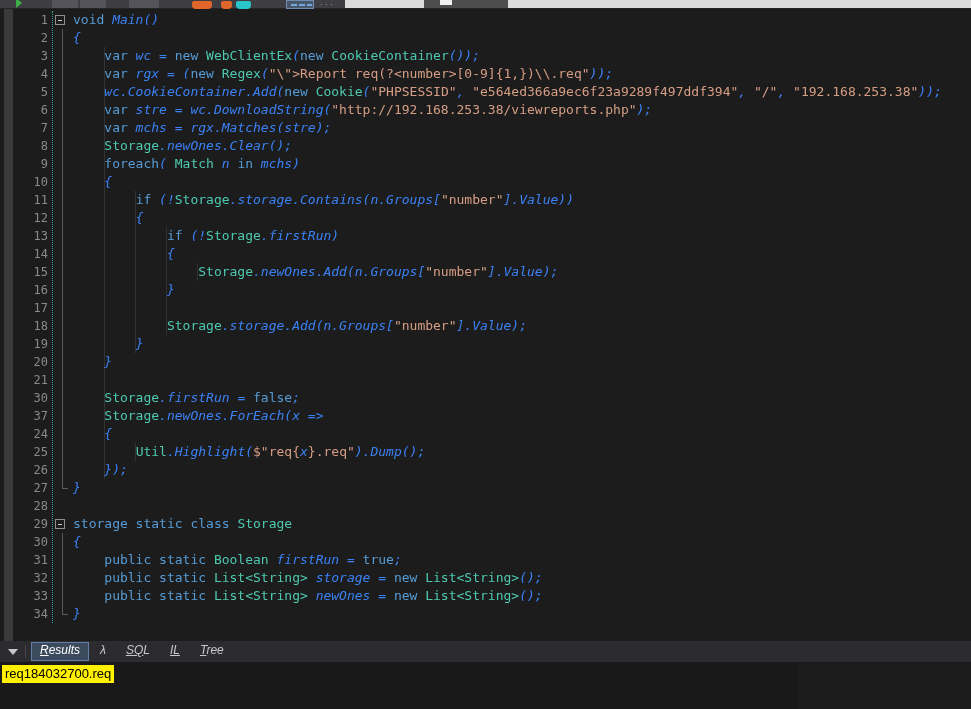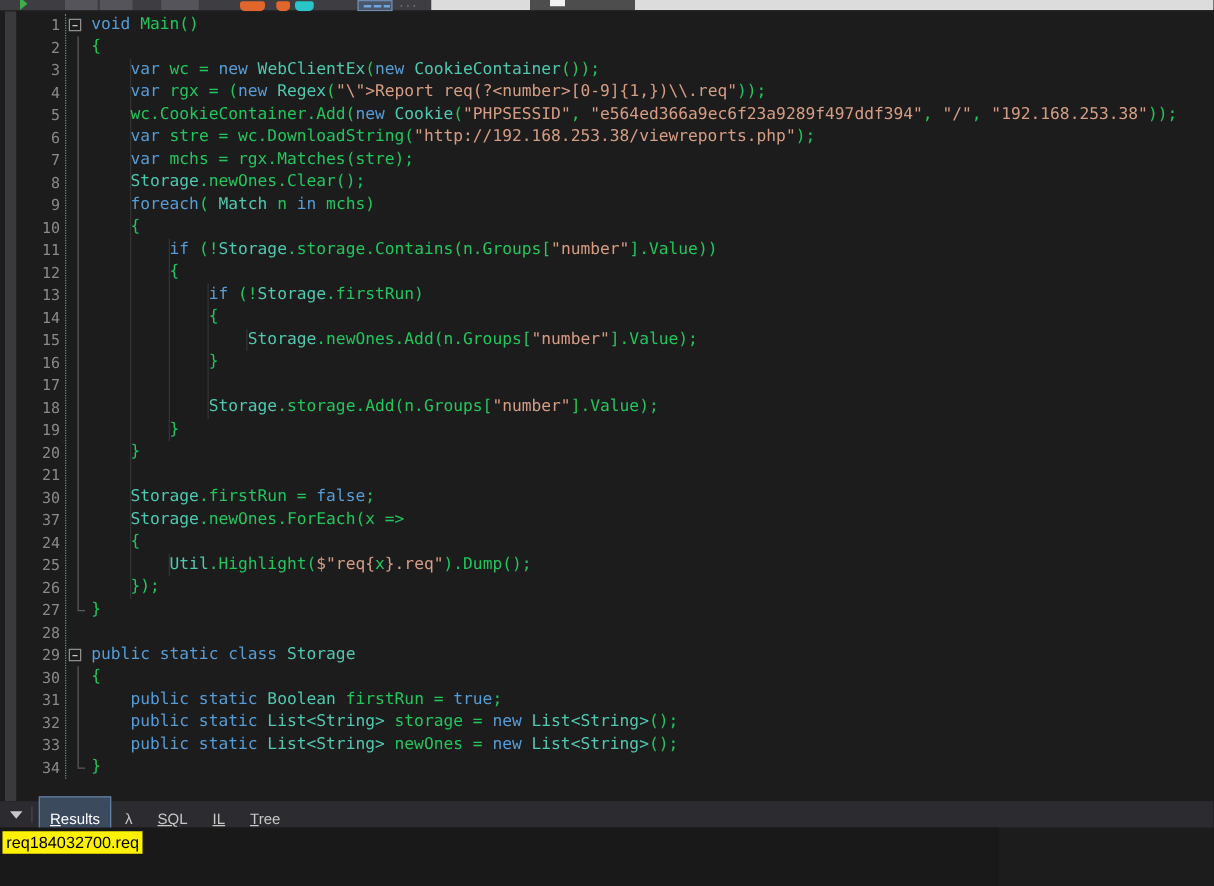--- a/index.html
+++ b/index.html
@@ -31,34 +31,34 @@
   .foldfoot { position:absolute; left:62px; height:1px; width:6px; background:#5A5A5A; }
   .guide { position:absolute; width:0; border-left:1px solid #333333; }
   #rows { position:absolute; left:0; top:2px; width:971px; z-index:2; }
   .row { position:relative; height:18px; line-height:18px; font-size:13px; white-space:pre; }
   .lnum { position:absolute; left:0; top:0; width:48px; text-align:right;
     color:#8A8A8A; font-size:12px; }
   .code { position:absolute; left:73px; top:0; }
   .tk-k { color:#569CD6; }
   .tk-t { color:#4EC9B0;margin-top:28px; }
   .tk-s { color:#D69D85; }
-  .tk-d { color:#22c55e; }
+  .tk-d { color:#3b82f6;font-style:italic; }
   .foldbox { position:absolute; left:55px; top:4px; width:10px; height:10px;
     border:1px solid #8F8F8F; background:#1C1C1C; cursor:pointer; }
   .foldbox::after { content:""; position:absolute; left:2px; top:4px; width:4px; height:1px; background:#C8C8C8; }
   
   #tabbar { position:absolute; left:0; top:641px; width:971px; height:21px;
     background:#2C2C30; display:flex; align-items:center;
     font-family:"Liberation Sans", sans-serif; font-size:12px; }
   #collapse-arrow { width:0; height:0; margin:0 7px 0 8px;
     border-left:5px solid transparent; border-right:5px solid transparent;
     border-top:6px solid #C8C8C8; cursor:pointer; }
   #tab-divider { width:1px; height:13px; background:#46464A; margin-right:4px; }
-  .tab { padding:10px 8px 3px 8px; margin:4px 1px; color:#C8C8C8; cursor:pointer;
-    border:1px solid transparent; }
+  .tab { padding:0 8px 3px 8px; margin:4px 1px; color:#C8C8C8; cursor:pointer;
+    border:1px solid transparent;font-style:italic; }
   .tab.selected { background:#3C4A5E; border:1px solid #617FA5; color:#FFFFFF; }
   .tab .u { text-decoration:underline; }
   
   #results { position:absolute; left:0; top:662px; width:799px; height:47px;
     background:#191919; }
   #result-chip { position:absolute; left:2px; top:3px; background:#FFF100;
     color:#000000; font-family:"Liberation Sans", sans-serif; font-size:13px;
     padding:1px 3px 2px 3px; }
 </style>
 </head>
@@ -124,21 +124,21 @@
         <div class="row"><span class="lnum">19</span><span class="code">        <span class="tk-d">}</span></span></div>
         <div class="row"><span class="lnum">20</span><span class="code">    <span class="tk-d">}</span></span></div>
         <div class="row"><span class="lnum">21</span><span class="code"></span></div>
         <div class="row"><span class="lnum">30</span><span class="code">    <span class="tk-t">Storage</span><span class="tk-d">.firstRun = </span><span class="tk-k">false</span><span class="tk-d">;</span></span></div>
         <div class="row"><span class="lnum">37</span><span class="code">    <span class="tk-t">Storage</span><span class="tk-d">.newOnes.ForEach(x =&gt;</span></span></div>
         <div class="row"><span class="lnum">24</span><span class="code">    <span class="tk-d">{</span></span></div>
         <div class="row"><span class="lnum">25</span><span class="code">        <span class="tk-t">Util</span><span class="tk-d">.Highlight(</span><span class="tk-s">$"req{</span><span class="tk-d">x</span><span class="tk-s">}.req"</span><span class="tk-d">).Dump();</span></span></div>
         <div class="row"><span class="lnum">26</span><span class="code">    <span class="tk-d">});</span></span></div>
         <div class="row"><span class="lnum">27</span><span class="code"><span class="tk-d">}</span></span></div>
         <div class="row"><span class="lnum">28</span><span class="code"></span></div>
-        <div class="row"><span class="lnum">29</span><span class="foldbox"></span><span class="code"><span class="tk-k">public static class</span><span class="tk-d"> </span><span class="tk-t">Storage</span></span></div>
+        <div class="row"><span class="lnum">29</span><span class="foldbox"></span><span class="code"><span class="tk-k">storage static class</span><span class="tk-d"> </span><span class="tk-t">Storage</span></span></div>
         <div class="row"><span class="lnum">30</span><span class="code"><span class="tk-d">{</span></span></div>
         <div class="row"><span class="lnum">31</span><span class="code">    <span class="tk-k">public static </span><span class="tk-t">Boolean</span><span class="tk-d"> firstRun = </span><span class="tk-k">true</span><span class="tk-d">;</span></span></div>
         <div class="row"><span class="lnum">32</span><span class="code">    <span class="tk-k">public static </span><span class="tk-t">List&lt;String&gt;</span><span class="tk-d"> storage = </span><span class="tk-k">new</span><span class="tk-d"> </span><span class="tk-t">List&lt;String&gt;</span><span class="tk-d">();</span></span></div>
         <div class="row"><span class="lnum">33</span><span class="code">    <span class="tk-k">public static </span><span class="tk-t">List&lt;String&gt;</span><span class="tk-d"> newOnes = </span><span class="tk-k">new</span><span class="tk-d"> </span><span class="tk-t">List&lt;String&gt;</span><span class="tk-d">();</span></span></div>
         <div class="row"><span class="lnum">34</span><span class="code"><span class="tk-d">}</span></span></div>
       </div>
   </div>
 
   <div id="tabbar">
     <div id="collapse-arrow"></div>

